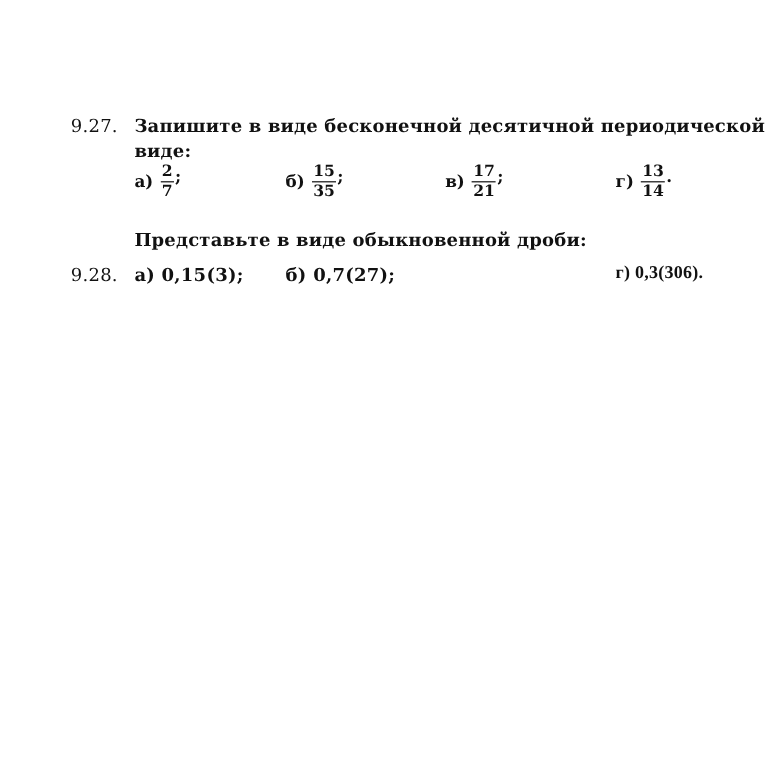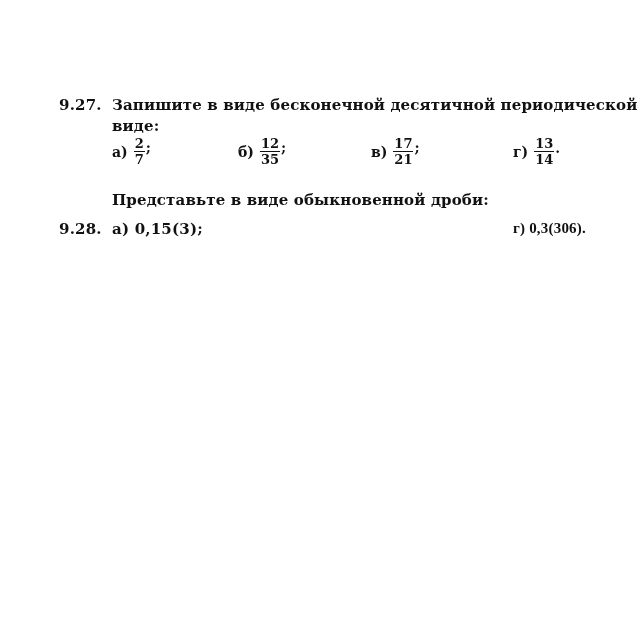--- a/index.html
+++ b/index.html
@@ -16,21 +16,21 @@
       color: #111111;
     }
     .page {
       position: absolute;
       left: 0; top: 0;
       width: 640px; height: 640px;
       background: #ffffff;
     }
     .num {
       position: absolute;
-      font-weight: bold;
+      font-weight: normal;
       font-size: 15px;
       letter-spacing: 0.2px;
     }
     .text {
       position: absolute;
       font-weight: bold;
       font-size: 15px;
       white-space: nowrap;
       letter-spacing: 0.15px;
       text-align: center;
@@ -85,21 +85,21 @@
     <span class="frac">
       <span class="n">2</span>
       <span class="d">7</span>
     </span>
     <span class="punct">;</span>
   </div>
 
   <div class="item" style="left:238px; top:137px;">
     <span class="lbl">б)</span>
     <span class="frac">
-      <span class="n">12</span>
+      <span class="n">15</span>
       <span class="d">35</span>
     </span>
     <span class="punct">;</span>
   </div>
 
   <div class="item" style="left:371px; top:137px;">
     <span class="lbl">в)</span>
     <span class="frac">
       <span class="n">17</span>
       <span class="d">21</span>
@@ -116,18 +116,22 @@
     <span class="punct">.</span>
   </div>
 
   <div class="text" style="left:112px; top:191px;">Представьте в виде обыкновенной дроби:</div>
   <div class="num" style="left:59px; top:220px;">9.28.</div>
 
   <div class="item2" style="left:112px; top:220px;">
     <span>а)</span>
     <span>0,15(3);</span>
   </div>
+  <div class="item2" style="left:238px; top:220px;">
+    <span>б)</span>
+    <span>0,7(27);</span>
+  </div>
   <div class="item2" style="left:513px; top:220px;font-family:Liberation Serif, serif;">
     <span>г)</span>
     <span>0,3(306).</span>
   </div>
 
 </div>
 
 </body></html>

